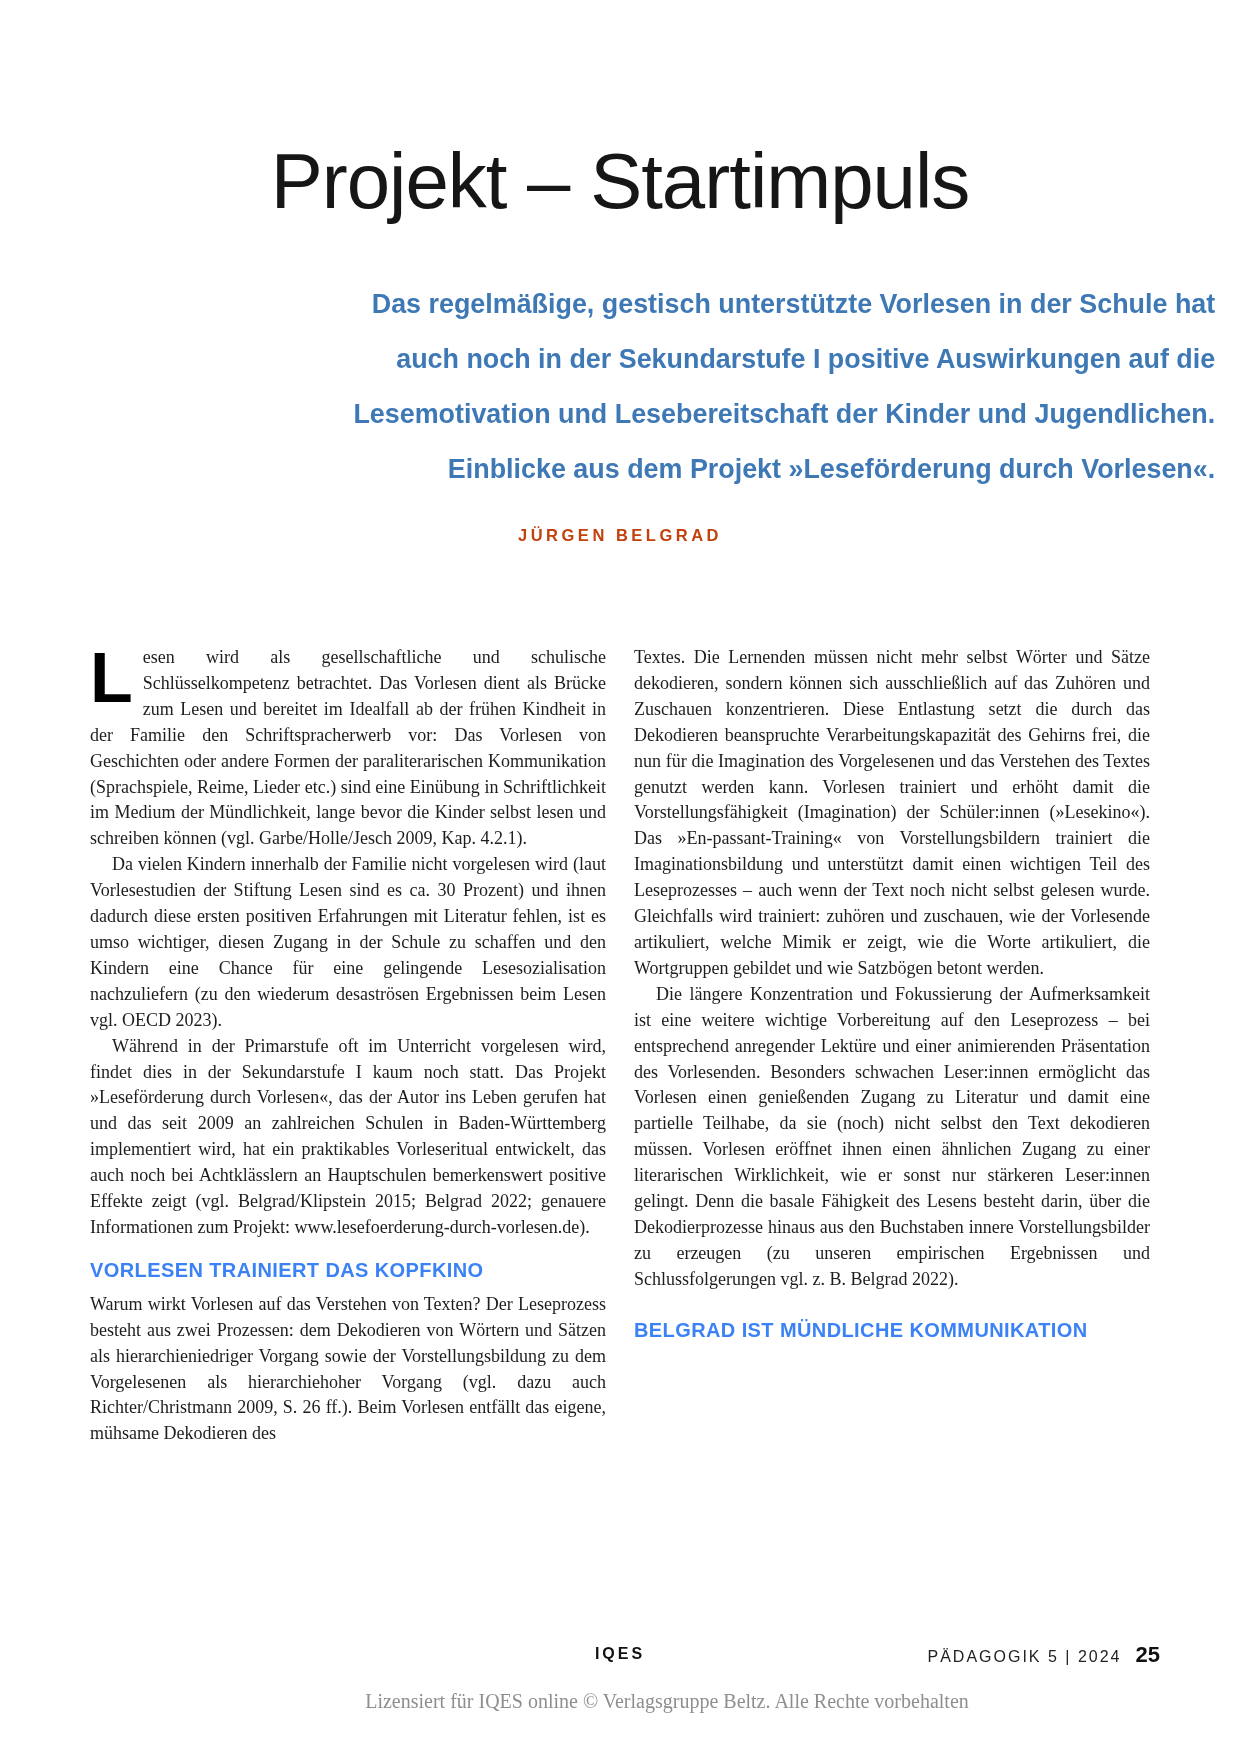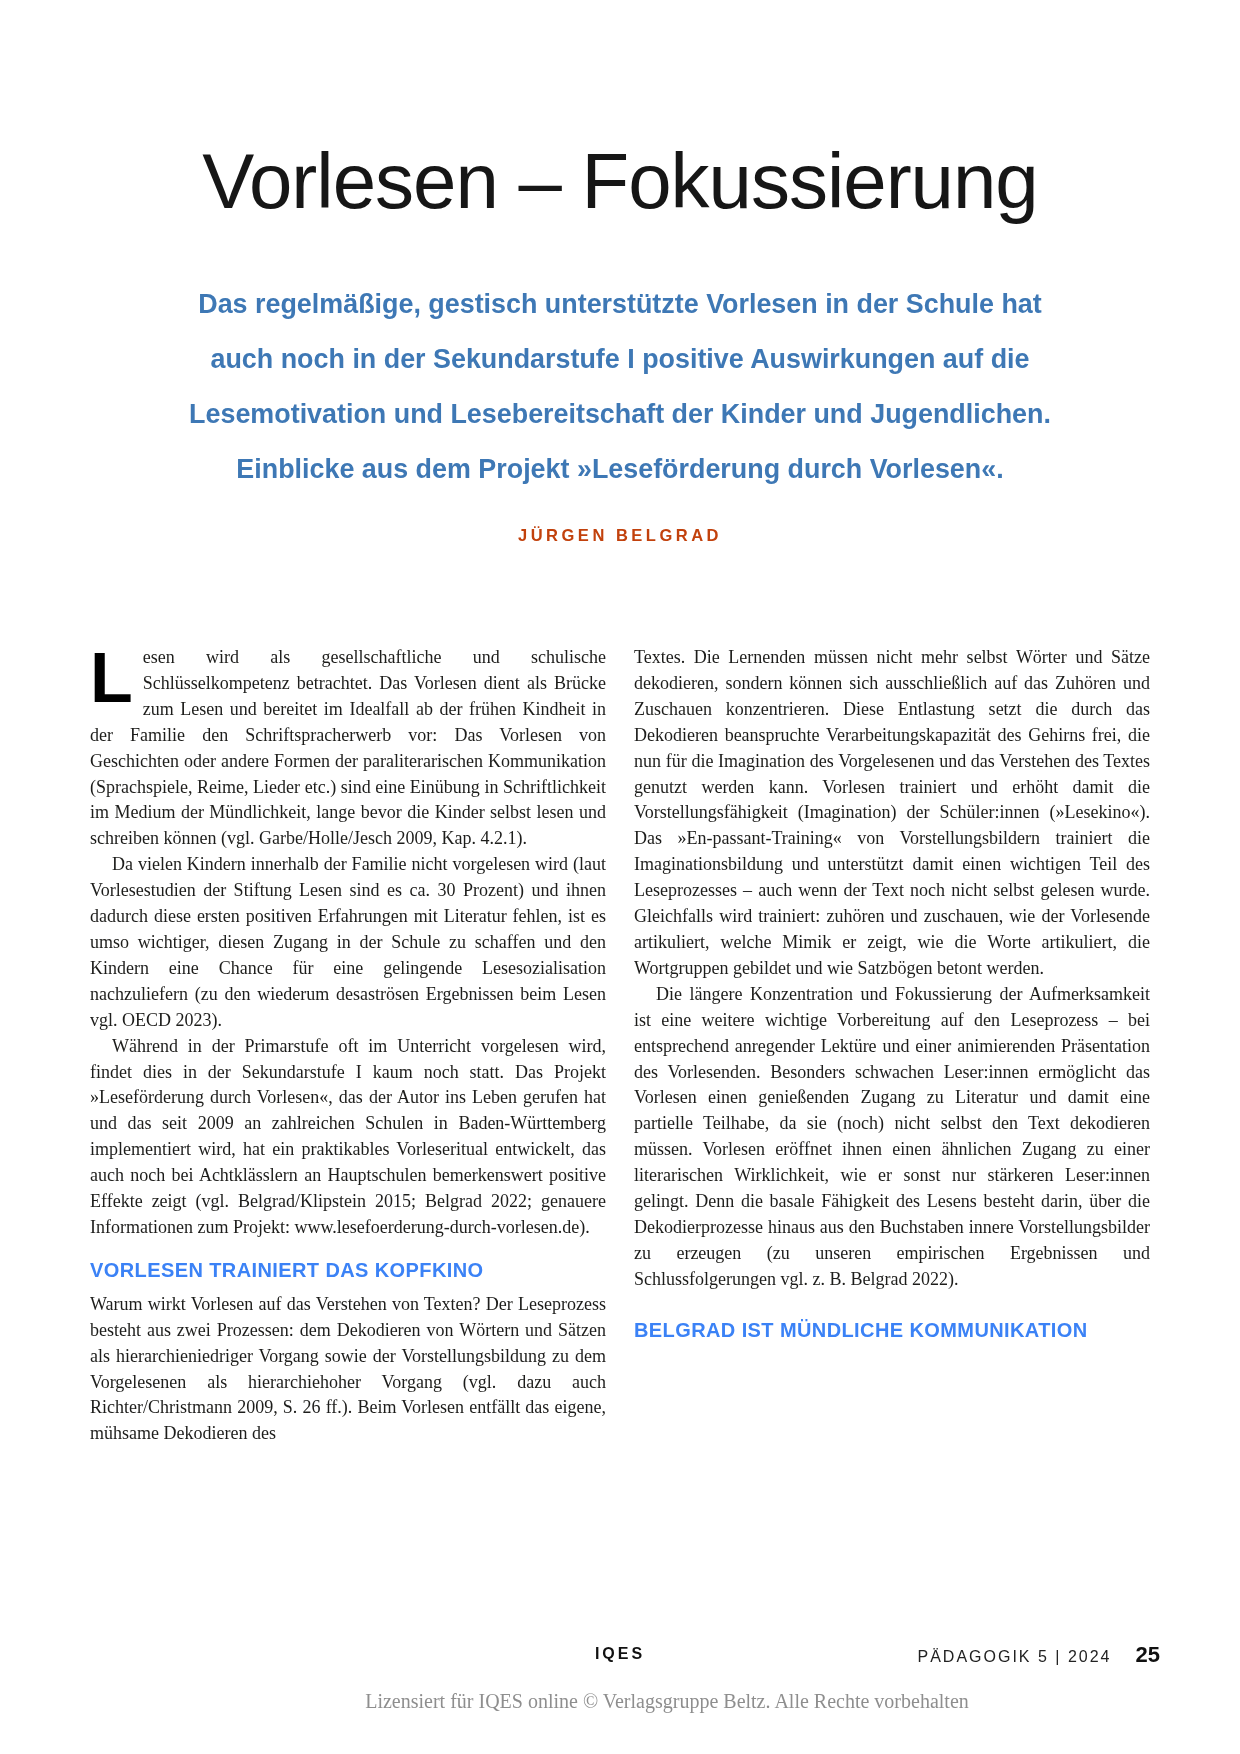--- a/index.html
+++ b/index.html
@@ -19,21 +19,21 @@
     text-align: center;
     font-family: "Liberation Sans", sans-serif;
     font-weight: 400;
     font-size: 78px;
     line-height: 106px;
     letter-spacing: -1px;
     color: #161616;
   }
   .subtitle {
     margin-top: 42px;
-    text-align: center;
+    text-align: right;
     font-family: "Liberation Sans", sans-serif;
     font-weight: 700;
     font-size: 28px;
     line-height: 55px;
     color: #3e78b5;
   }
   .subtitle .sub-line { transform: scaleX(0.96); transform-origin: center; }
   .author {
     margin-top: 30px;
     text-align: center;
@@ -86,21 +86,21 @@
     font-weight: 700;
     font-size: 16px;
     letter-spacing: 3px;
     color: #111111;
   }
   .footer-right {
     position: absolute;
     top: 1642px; right: 80px;
     display: flex;
     align-items: baseline;
-    gap: 24px;
+    gap: 14px;
     font-family: "Liberation Sans", sans-serif;
   }
   .footer-journal {
     font-size: 16px;
     letter-spacing: 2px;
     font-weight: 400;
     color: #222222;
   }
   .footer-pagenum {
     font-size: 22px;
@@ -116,21 +116,21 @@
     color: #8e8e8e;
     padding-left: 47px;
   }
 </style>
 </head>
 <body>
 
 <div class="page">
 
   <div class="title">
-    <div>Vorlesen – Fokussierung</div>
+    <div>Projekt – Startimpuls</div>
   </div>
 
   <div class="subtitle">
     <div class="sub-line">Das regelmäßige, gestisch unterstützte Vorlesen in der Schule hat</div>
     <div class="sub-line">auch noch in der Sekundarstufe I positive Auswirkungen auf die</div>
     <div class="sub-line">Lesemotivation und Lesebereitschaft der Kinder und Jugendlichen.</div>
     <div class="sub-line">Einblicke aus dem Projekt »Leseförderung durch Vorlesen«.</div>
   </div>
 
   <div class="author">JÜRGEN BELGRAD</div>

